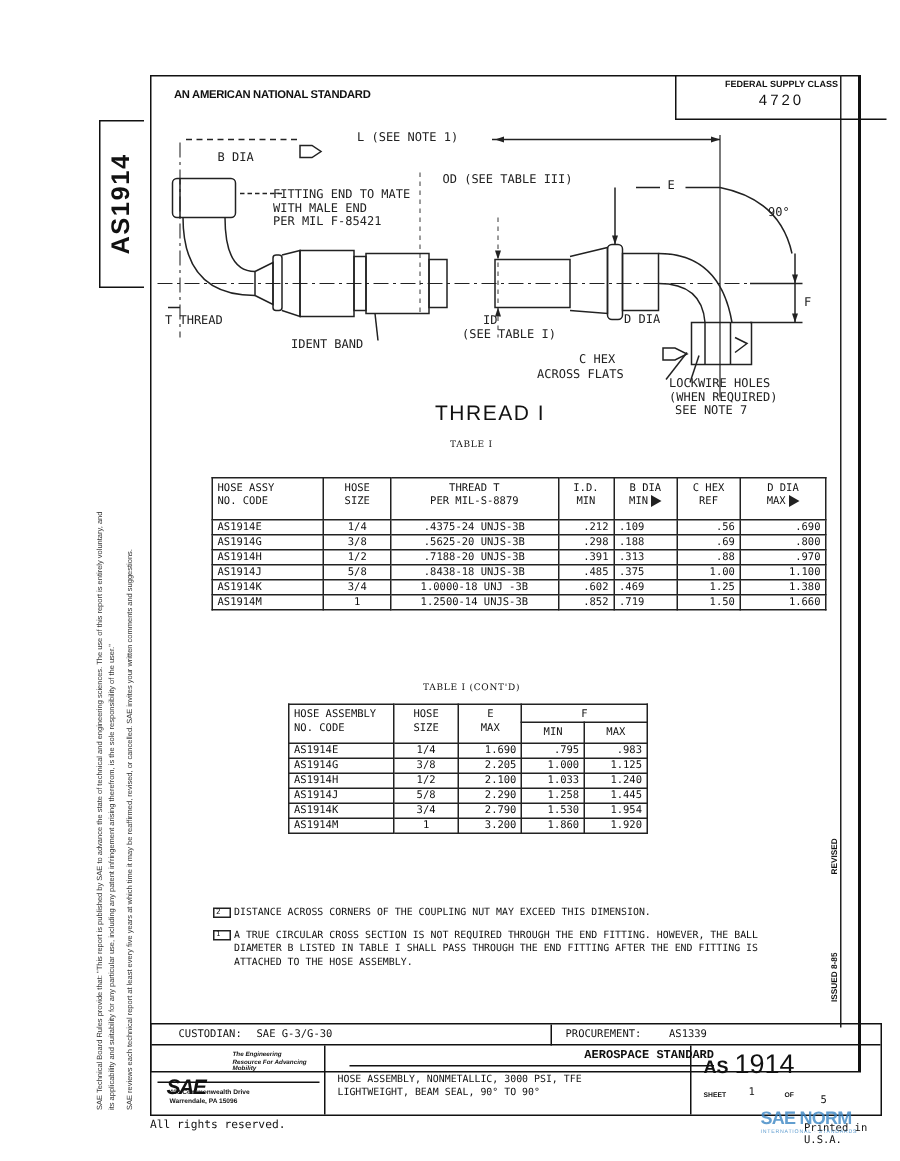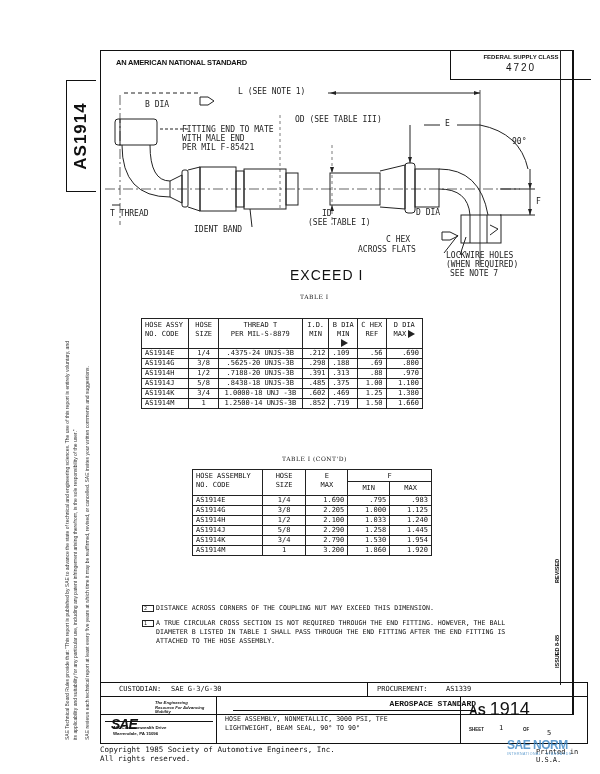--- a/index.html
+++ b/index.html
@@ -173,24 +173,24 @@
   <div class="dlabel" style="left:222px;top:124px">ID</div>
   <div class="dlabel" style="left:208px;top:133px">(SEE TABLE I)</div>
   <div class="dlabel" style="left:316px;top:123px">D DIA</div>
   <div class="dlabel" style="left:286px;top:150px">C HEX</div>
   <div class="dlabel" style="left:258px;top:160px">ACROSS FLATS</div>
   <div class="dlabel" style="left:346px;top:166px">LOCKWIRE HOLES</div>
   <div class="dlabel" style="left:346px;top:175px">(WHEN REQUIRED)</div>
   <div class="dlabel" style="left:350px;top:184px">SEE NOTE 7</div>
 </div>
 
-<div class="figure-title">EXCEED I</div>
+<div class="figure-title">THREAD I</div>
 <div class="table-title" style="left:300px;top:293px">TABLE I</div>
 
-<table class="spec" style="left:141px;top:318px;width:282px">
+<table class="spec" style="left:141px;top:318px;width:410px">
   <thead>
     <tr style="height:28px">
       <th style="width:60px;text-align:left"><span style="white-space:pre-line">HOSE ASSY
 NO. CODE</span></th>
       <th style="width:36px"><span style="white-space:pre-line">HOSE
 SIZE</span></th>
       <th style="width:90px"><span style="white-space:pre-line">THREAD T
 PER MIL-S-8879</span></th>
       <th style="width:30px"><span style="white-space:pre-line">I.D.
 MIN</span></th>
@@ -369,20 +369,19 @@
   <div class="num-box">
     <div class="doc-num"><b>AS</b><span>1914</span></div>
     <span class="sheet">SHEET</span>
     <span class="sheet-n">1</span>
     <span class="sheet-of">OF</span>
     <span class="sheet-t">5</span>
   </div>
 </div>
 
 <div class="copyright">
-  <div>Copyright 1985 Society of Automotive Engineers, Inc.</div>
   <div>All rights reserved.</div>
 </div>
 <div class="printed">Printed in U.S.A.</div>
 <div class="watermark">
   <span>SAE NORM</span>
   <small>INTERNATIONAL · STANDARDS</small>
 </div>
 
 </body></html>

